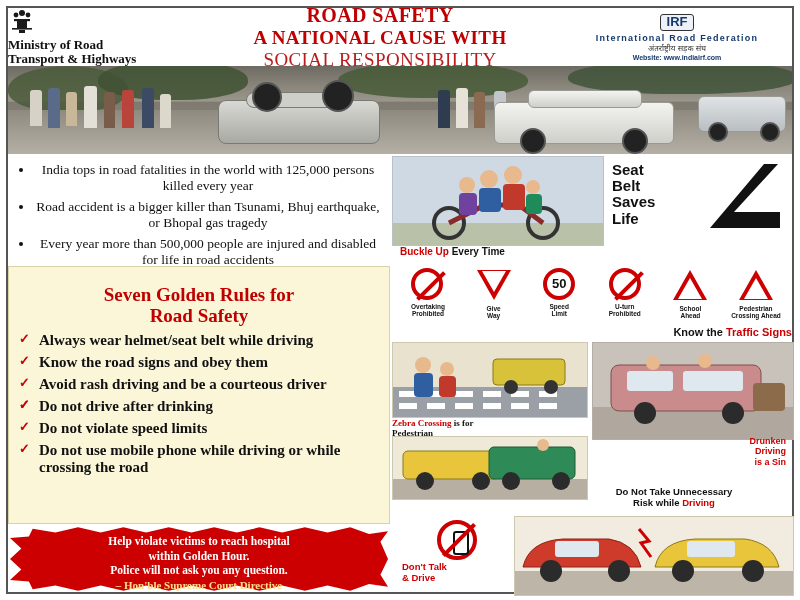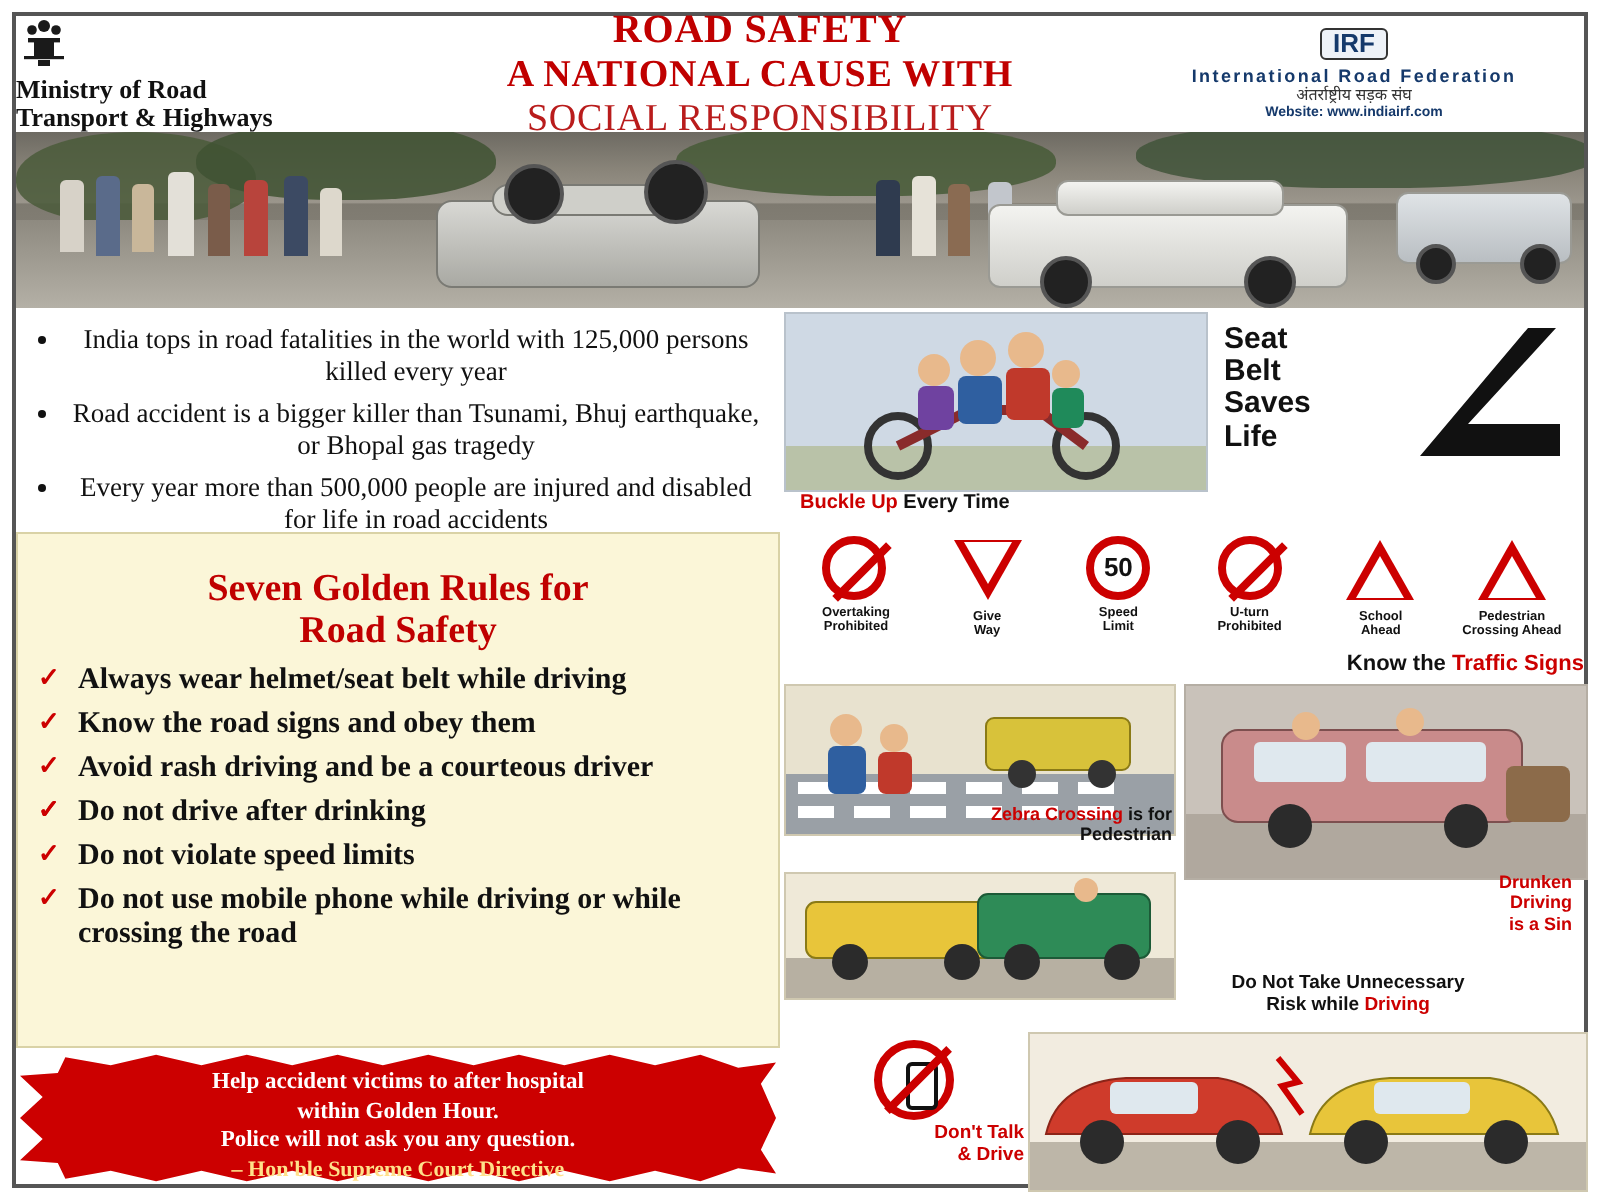--- a/index.html
+++ b/index.html
@@ -63,26 +63,26 @@
 
   
   .rules{position:absolute;left:8px;top:266px;width:382px;height:258px;background:#fbf6d8;border:1px solid #d9d2a6;box-sizing:border-box;padding:18px 8px;}
   .rules h2{margin:0;text-align:center;color:#c00000;font-size:19px;line-height:1.08;font-weight:bold;}
   .rules ol{margin:6px 0 0 0;padding:0;list-style:none;}
   .rules li{position:relative;padding-left:22px;font-size:15px;line-height:1.13;margin-bottom:5px;color:#111;font-weight:bold;}
   .tick{position:absolute;left:2px;top:0;color:#cc0000;font-size:13px;}
 
   
   .zebra{position:absolute;left:392px;top:342px;width:194px;height:74px;background:linear-gradient(#e8e2cf,#efe9d8);border:1px solid #cfc8b0;overflow:hidden;}
-  .zebra-cap{position:absolute;left:392px;top:402px;width:194px;text-align:right;font-family:Liberation Sans, sans-serif;font-size:9px;font-weight:bold;color:#111;line-height:1.15;}
+  .zebra-cap{position:absolute;left:392px;top:418px;width:194px;text-align:left;font-family:Liberation Serif, serif;font-size:9px;font-weight:bold;color:#111;line-height:1.15;}
   .drunk{position:absolute;left:592px;top:342px;width:200px;height:96px;background:linear-gradient(#c9c2ba,#ded7cd);border:1px solid #b5aea4;overflow:hidden;}
   .drunk-cap{position:absolute;left:592px;top:436px;width:200px;text-align:right;padding-right:6px;box-sizing:border-box;font-family:"Liberation Sans",sans-serif;font-size:9px;font-weight:bold;color:#cc0000;line-height:1.15;}
   .risk{position:absolute;left:392px;top:436px;width:194px;height:62px;background:linear-gradient(#efe9d8,#e6dfcb);border:1px solid #cfc8b0;overflow:hidden;}
   .risk-cap{position:absolute;left:556px;top:486px;width:236px;text-align:center;font-family:"Liberation Sans",sans-serif;font-size:9.5px;font-weight:bold;color:#111;}
-  .dont-talk{position:absolute;left:402px;top:520px;width:110px;text-align:right;}
+  .dont-talk{position:absolute;left:402px;top:520px;width:110px;text-align:left;}
   .phone-sign{width:40px;height:40px;margin:0 auto;border:4px solid #cc0000;border-radius:50%;background:#fff;box-sizing:border-box;position:relative;}
   .phone-body{position:absolute;left:12px;top:7px;width:12px;height:20px;border:2px solid #111;border-radius:3px;}
   .dont-talk-cap{font-family:"Liberation Sans",sans-serif;font-size:9.5px;font-weight:bold;color:#cc0000;line-height:1.15;margin-top:2px;}
   .crash{position:absolute;left:514px;top:516px;width:278px;height:78px;background:linear-gradient(#f2ece0,#e7e0d2);border:1px solid #cfc8b0;overflow:hidden;}
 
   
   .banner{position:absolute;left:10px;top:526px;width:378px;height:66px;}
   .banner-star{position:absolute;left:0;top:0;width:378px;height:66px;background:#cc0000;
     clip-path:polygon(0% 50%,3% 34%,0% 18%,5% 16%,6% 4%,12% 10%,18% 2%,24% 10%,30% 2%,36% 10%,42% 2%,48% 10%,54% 2%,60% 10%,66% 2%,72% 10%,78% 2%,84% 10%,90% 2%,95% 12%,100% 8%,98% 24%,100% 50%,98% 74%,100% 92%,95% 88%,90% 98%,84% 90%,78% 98%,72% 90%,66% 98%,60% 90%,54% 98%,48% 90%,42% 98%,36% 90%,30% 98%,24% 90%,18% 98%,12% 90%,6% 96%,5% 84%,0% 82%,3% 66%);}
   .banner-inner{position:absolute;left:24px;top:8px;width:330px;height:50px;text-align:center;color:#ffffff;font-size:11.5px;font-weight:bold;line-height:1.28;}
@@ -359,19 +359,19 @@
       <rect x="172" y="24" width="48" height="16" rx="3" fill="#dfe8ee"></rect>
       <circle cx="168" cy="54" r="11" fill="#2b2b2b"></circle>
       <circle cx="238" cy="54" r="11" fill="#2b2b2b"></circle>
       <path d="M124 12 l10 12 l-8 2 l10 14" stroke="#cc0000" stroke-width="3" fill="none"></path>
     </svg>
   </div>
 
   <div class="banner">
     <div class="banner-star"></div>
     <div class="banner-inner">
-      <div>Help accident victims to after hospital</div>
+      <div>Help violate victims to reach hospital</div>
       <div>within Golden Hour.</div>
       <div>Police will not ask you any question.</div>
       <div class="dir">– Hon'ble Supreme Court Directive</div>
     </div>
   </div>
 </div>
 
 </body></html>

